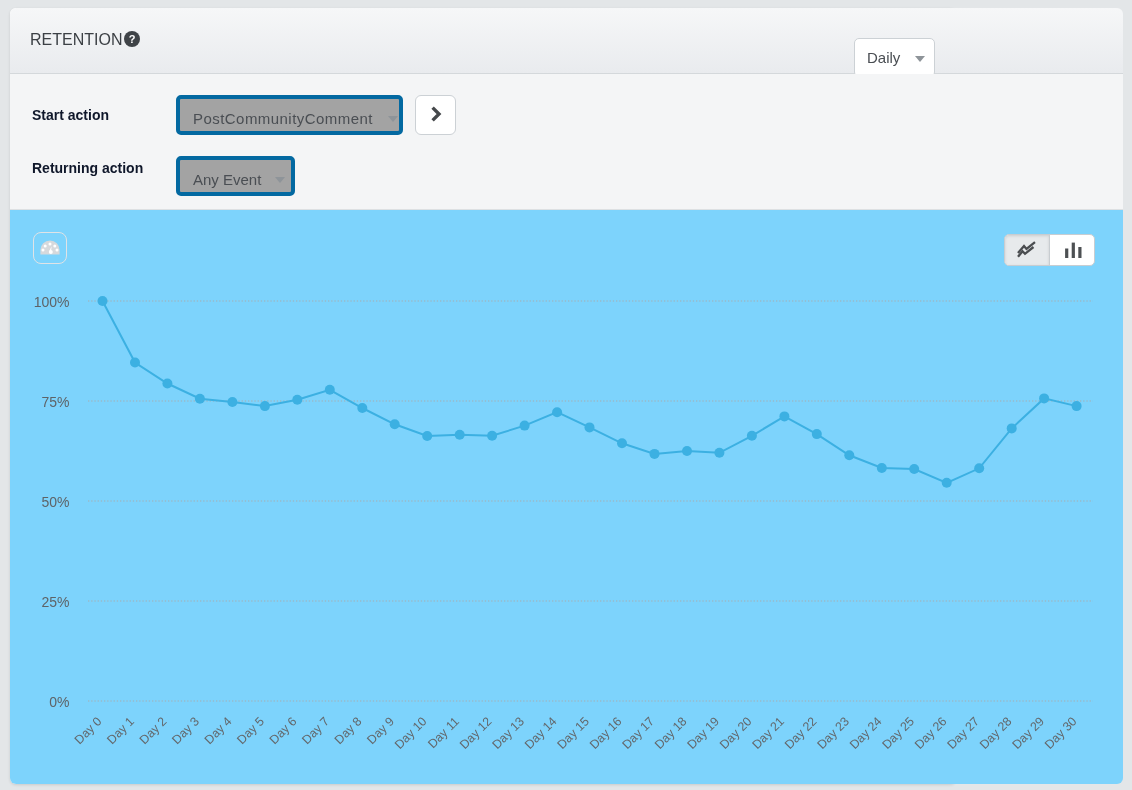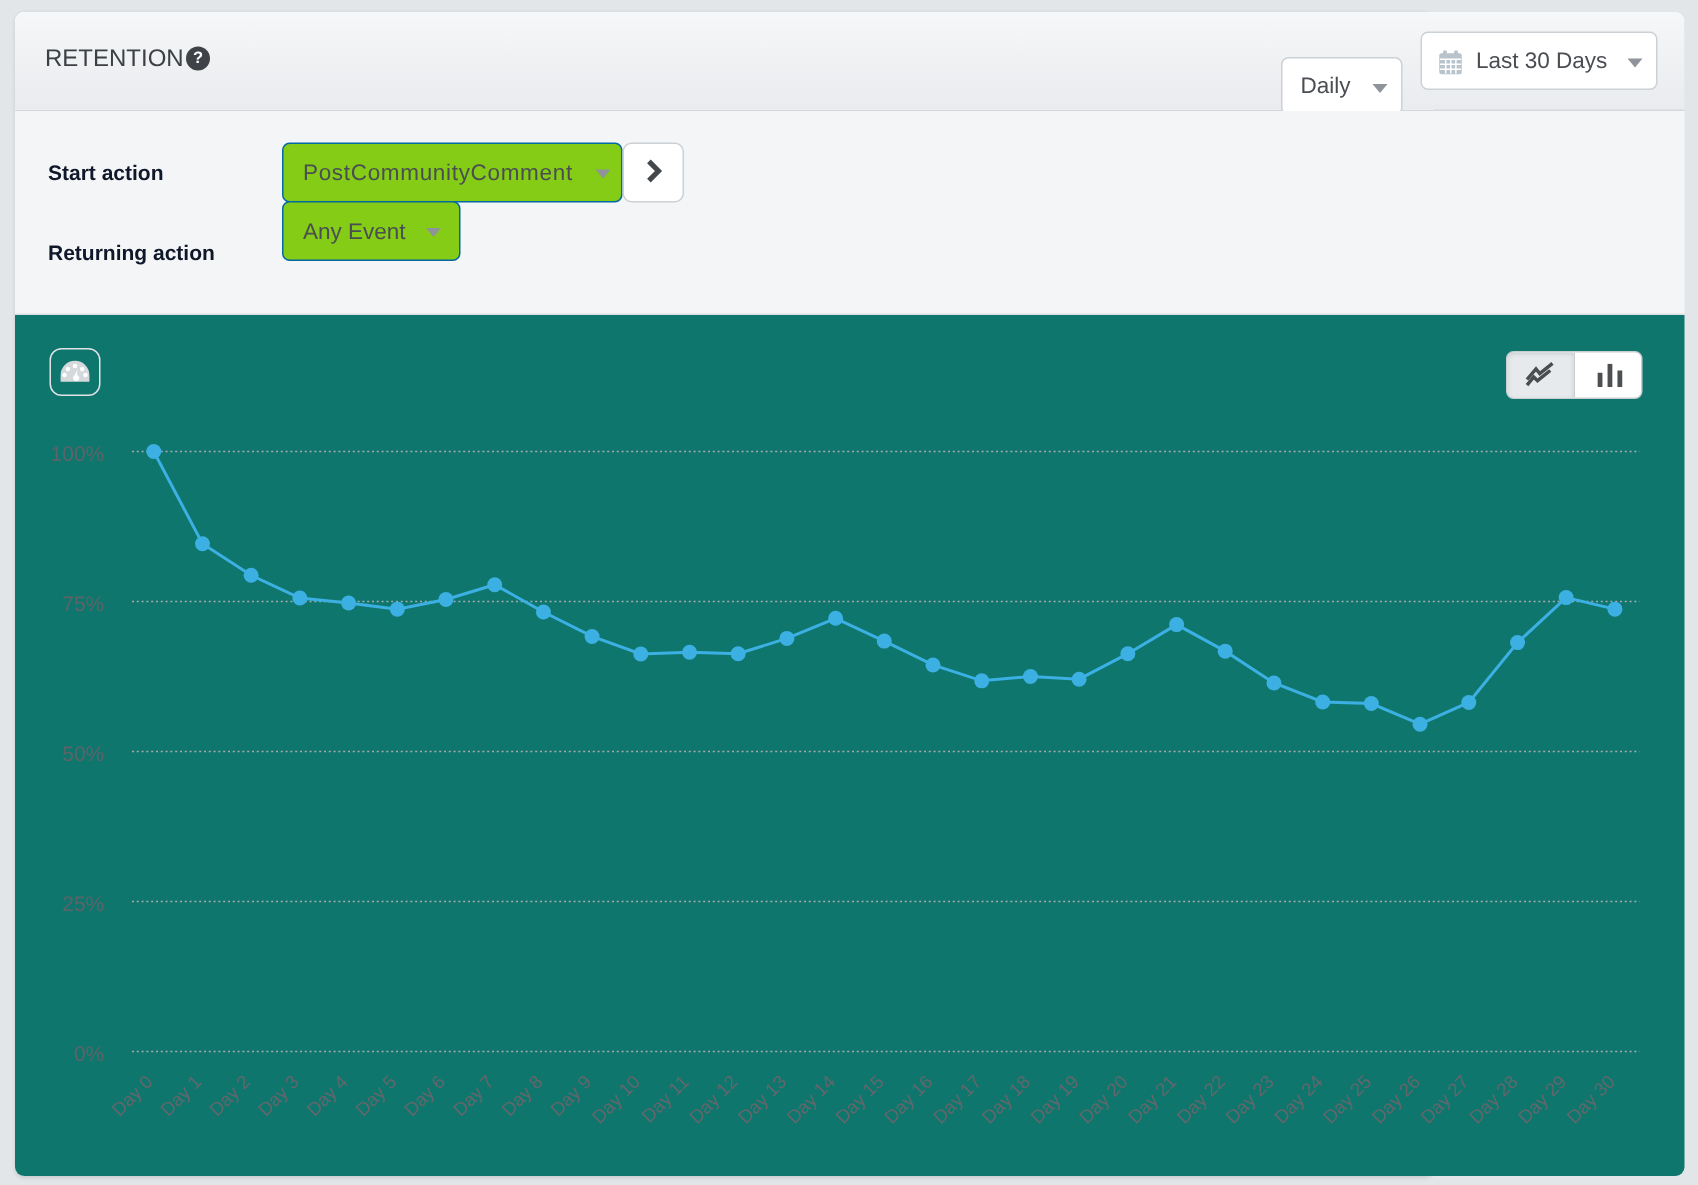--- a/index.html
+++ b/index.html
@@ -8,69 +8,52 @@
 .title { position:absolute; left:20px; top:22.5px; font-size:16px; color:#3c4045; }
 .help { position:absolute; left:114px; top:23px; width:16px; height:16px; border-radius:50%; background:#3f4347; color:#fff; font-size:11px; font-weight:bold; text-align:center; line-height:16px; }
 .btn { position:absolute; background:#fff; border:1px solid #ccd1d5; border-radius:5px; color:#4a4e53; font-size:15px; }
 .daily { left:844px; top:13px; width:81px; height:39px;margin-top:17px; }
 .daily span { position:absolute; left:12px; top:10px; }
 .range { left:937px; top:13px; width:158px; height:39px; }
 .range span { position:absolute; left:36px; top:10px; }
 .caret { position:absolute; width:0; height:0; border-left:5.5px solid transparent; border-right:5.5px solid transparent; border-top:6px solid #8e9499; }
 .filters { position:absolute; left:0; top:66px; width:1113px; height:136px; background:#f4f5f6; border-bottom:1px solid #dde0e2; }
 .flabel { position:absolute; left:22px; font-size:14px; font-weight:bold; color:#0f172a; }
-.select { position:absolute; background:#84cc16; border:1px solid #0369a1; border-radius:5px; font-size:15px; color:#4a4e53;margin-left:12px; }
+.select { position:absolute; background:#a3a3a3; border:4px solid #0369a1; border-radius:5px; font-size:15px; color:#4a4e53; }
 .next { position:absolute; left:405px; top:21px; width:41px; height:40px; background:#fff; border:1px solid #ccd1d5; border-radius:6px; }
-.chart { position:absolute; left:0; top:202px; width:1113px; height:574px; background:#0f766e; border-radius:0 0 6px 6px; }
+.chart { position:absolute; left:0; top:202px; width:1113px; height:574px; background:#7dd3fc; border-radius:0 0 6px 6px; }
 .gauge { position:absolute; left:23px; top:22px; width:34px; height:32px; border:1px solid #e0e3e6; border-radius:8px; }
 .toggle { position:absolute; left:994px; top:24px; width:91px; height:32px; border:1px solid #c8cdd1; border-radius:5px; background:#fff; }
 .seg1 { position:absolute; left:0; top:0; width:45px; height:30px; background:#e7eaec; border-right:1px solid #c8cdd1; border-radius:4px 0 0 4px; box-shadow:inset 0 1px 3px rgba(0,0,0,.12); }
 .xlab { font-size:12.4px; fill:#63676b; }
 .ylab { font-size:14px; fill:#5e6367; }
 </style></head>
 <body>
 <div class="card">
   <div class="header">
     <span class="title">RETENTION</span>
     <span class="help">?</span>
     <div class="btn daily">
         <span>Daily</span>
         <i class="caret" style="left:60px;top:17px;"></i>
       </div>
-    <div class="btn range">
-      <svg style="position:absolute;left:11px;top:11px;" width="16" height="17" viewBox="0 0 16 17">
-        <rect x="0.5" y="2.5" width="15" height="14" rx="1.5" fill="#b9c3cc"></rect>
-        <rect x="3" y="0.5" width="2.6" height="3.6" rx="1.2" fill="#b9c3cc"></rect>
-        <rect x="10.4" y="0.5" width="2.6" height="3.6" rx="1.2" fill="#b9c3cc"></rect>
-        <g stroke="#fff" stroke-width="1">
-          <line x1="1" y1="6.5" x2="15" y2="6.5"></line>
-          <line x1="1" y1="9.8" x2="15" y2="9.8"></line>
-          <line x1="1" y1="13.1" x2="15" y2="13.1"></line>
-          <line x1="4.8" y1="7" x2="4.8" y2="16"></line>
-          <line x1="8.2" y1="7" x2="8.2" y2="16"></line>
-          <line x1="11.6" y1="7" x2="11.6" y2="16"></line>
-        </g>
-      </svg>
-      <span>Last 30 Days</span>
-        <i class="caret" style="left:137px;top:17px;"></i>
-      </div>
   </div>
   <div class="filters">
     <span class="flabel" style="top:33px;">Start action</span>
     <div class="select" style="left:166px;top:21px;width:227px;height:40px;">
       <span style="position:absolute;left:13px;top:11px;letter-spacing:.45px;">PostCommunityComment</span>
       <i class="caret" style="left:208px;top:17px;"></i>
     </div>
     <div class="next">
       <svg style="position:absolute;left:14px;top:9px;" width="14" height="19" viewBox="0 0 14 19">
         <polyline points="2.6,2.6 9,9 2.6,15.4" fill="none" stroke="#45484b" stroke-width="3.4" stroke-linecap="butt" stroke-linejoin="miter"></polyline>
       </svg>
     </div>
     <span class="flabel" style="top:86px;">Returning action</span>
-    <div class="select" style="left:166px;top:60px;width:119px;height:40px;padding-left:48px;">
+    <div class="select" style="left:166px;top:82px;width:119px;height:40px;padding-left:48px;">
       <span style="position:absolute;left:13px;top:11px;">Any Event</span>
       <i class="caret" style="left:95px;top:17px;"></i>
     </div>
   </div>
   <div class="chart">
     <div class="gauge">
       <svg style="position:absolute;left:4px;top:3px;" width="24" height="24" viewBox="0 0 24 24">
         <path d="M12 4.5 a9.6 9.6 0 0 1 9.6 9.6 l0 4.4 -19.2 0 0 -4.4 a9.6 9.6 0 0 1 9.6 -9.6 z" fill="#d6d9dc"></path>
         <g fill="#fff">
           <circle cx="12" cy="8" r="1.5"></circle>

